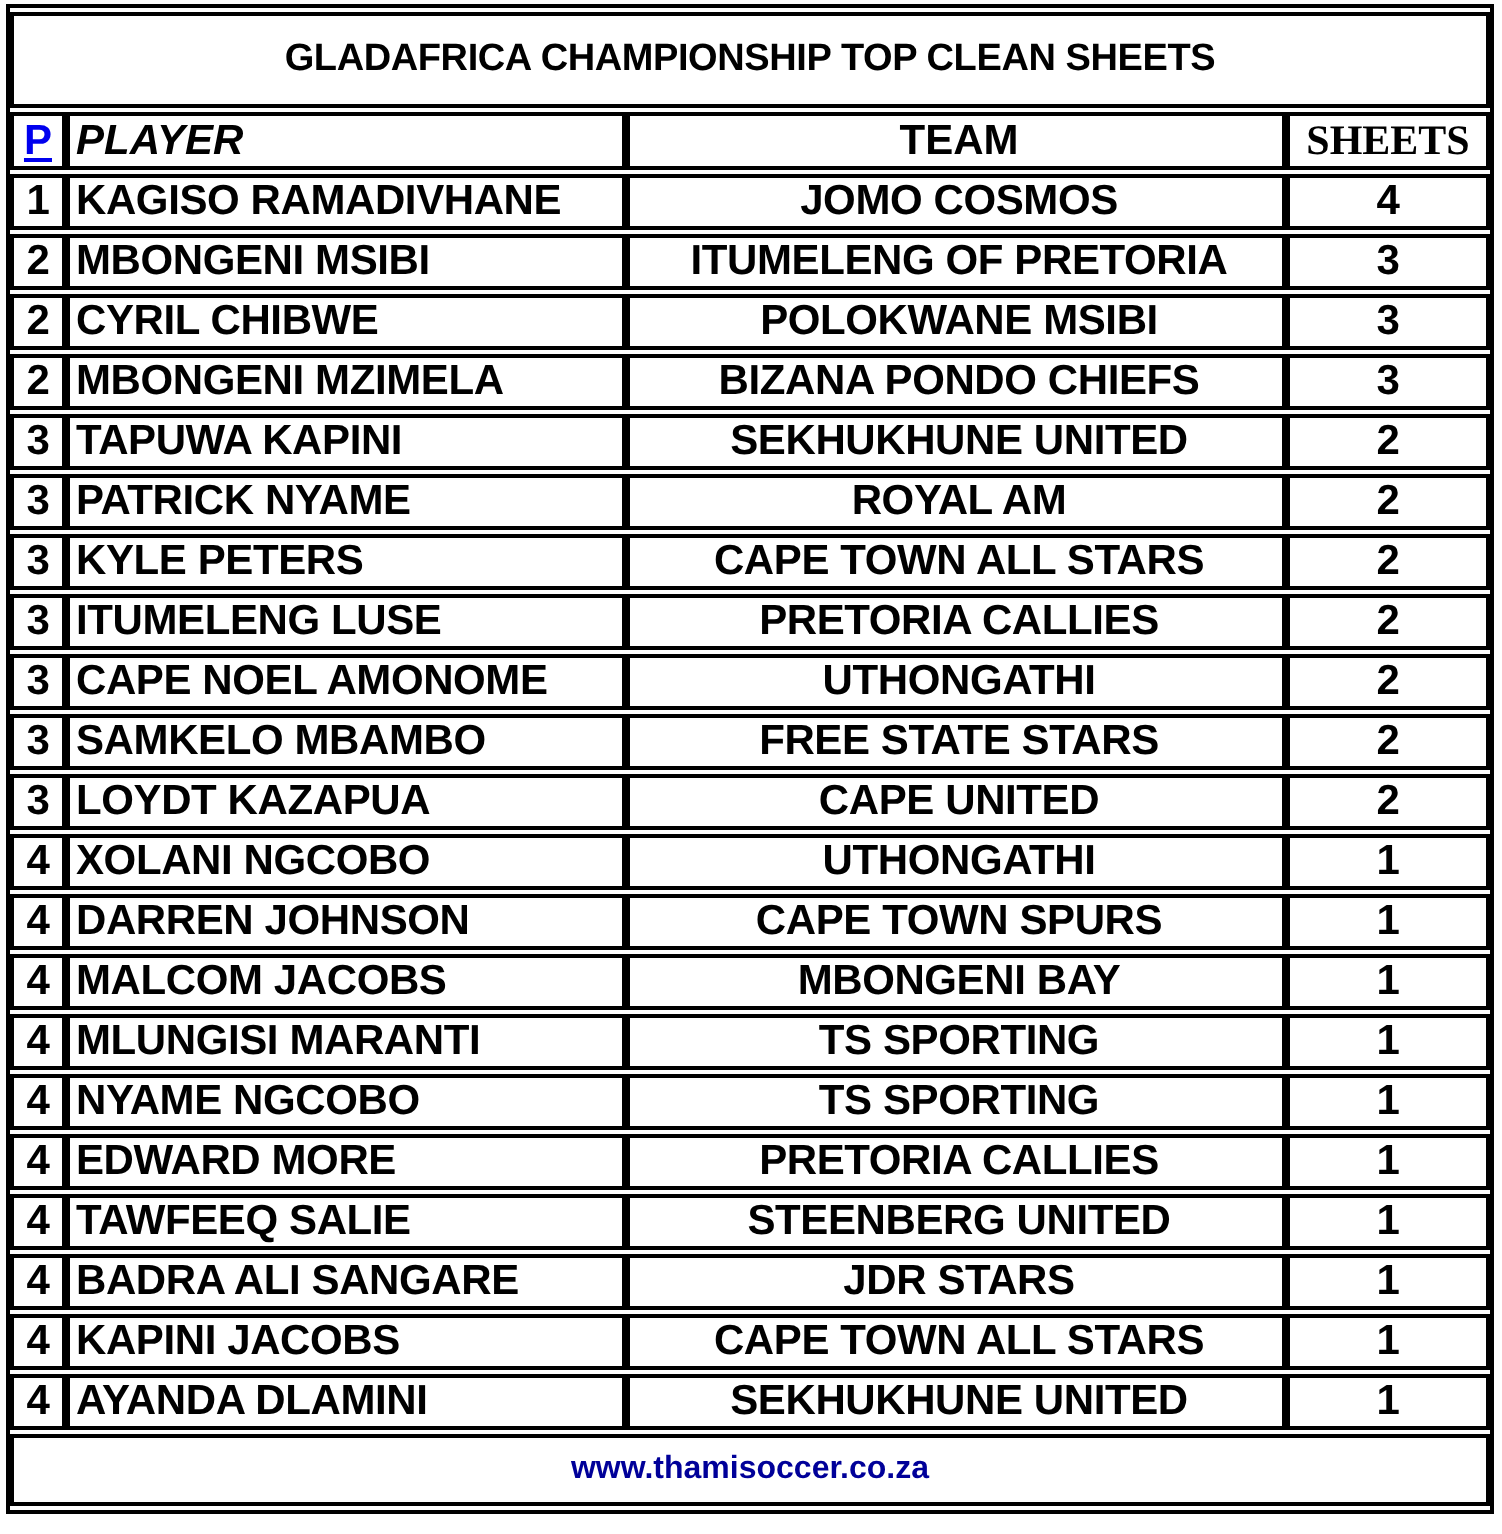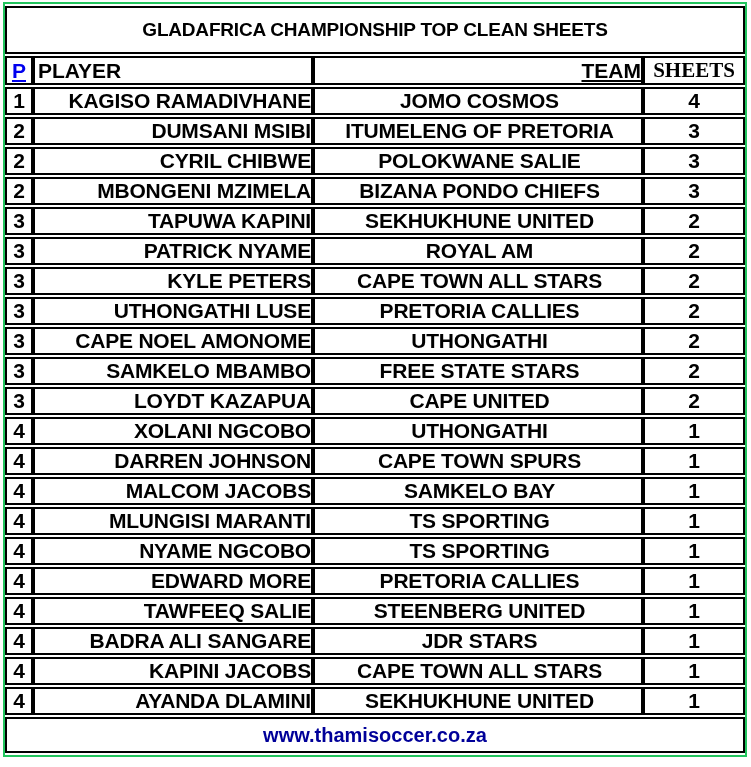--- a/index.html
+++ b/index.html
@@ -8,21 +8,21 @@
     background: #ffffff;
     font-family: "Liberation Sans", sans-serif;
   }
   body {
     width: 751px;
     height: 767px;
     overflow: hidden;
   }
   .board {
     margin: 2px 4px 0 3px;
-    border: 2px solid #22c55e;
+    border: 2px solid #000000;
     background: #ffffff;
   }
   table.sheet {
     width: 100%;
     table-layout: fixed;
     border-collapse: separate;
     border-spacing: 0 2px;
     background: #ffffff;
   }
   col.col-p      { width: 28px;  }
@@ -46,43 +46,43 @@
     text-align: center;
     font-size: 19px;
     letter-spacing: -0.2px;
   }
   .hdr {
     height: 25px;
     line-height: 25px;
     font-size: 21px;
   }
   .h-pos    { text-align: center; }
-  .h-player { text-align: left; padding-left: 3px; }
-  .h-team   { text-align: right; padding-left: 3px; text-decoration: underline; }
+  .h-player { text-align: left; padding-left: 3px; font-style: italic; }
+  .h-team   { text-align: center; padding-left: 3px; }
   .h-sheets { text-align: center; font-family: Liberation Serif, serif; }
   .pos-link {
     color: #0000ee;
     text-decoration: underline;
     cursor: pointer;
   }
   .datacell {
     height: 24px;
     line-height: 24px;
     font-size: 21px;
     letter-spacing: -0.2px;
   }
   .c-pos    { text-align: center; }
-  .c-player { text-align: right; padding-left: 3px; margin-left: 12px; }
+  .c-player { text-align: left; padding-left: 3px; margin-left: 12px; }
   .c-team   { text-align: center; padding-left: 3px; }
   .c-sheets { text-align: center; }
   .footer-cell {
     height: 32px;
     line-height: 32px;
     text-align: center;
-    font-size: 20px;
+    font-size: 16px;
   }
   .site-link {
     color: #000099;
     cursor: pointer;
   }
 </style>
 </head>
 <body>
 
 <div class="board">
@@ -109,29 +109,29 @@
     <tbody id="rows">
   <tr>
     <td class="datacell c-pos">1</td>
     <td class="datacell c-player">KAGISO RAMADIVHANE</td>
     <td class="datacell c-team">JOMO COSMOS</td>
     <td class="datacell c-sheets">4</td>
   </tr>
 
   <tr>
     <td class="datacell c-pos">2</td>
-    <td class="datacell c-player">DUMSANI MSIBI</td>
+    <td class="datacell c-player">MBONGENI MSIBI</td>
     <td class="datacell c-team">ITUMELENG OF PRETORIA</td>
     <td class="datacell c-sheets">3</td>
   </tr>
 
   <tr>
     <td class="datacell c-pos">2</td>
     <td class="datacell c-player">CYRIL CHIBWE</td>
-    <td class="datacell c-team">POLOKWANE SALIE</td>
+    <td class="datacell c-team">POLOKWANE MSIBI</td>
     <td class="datacell c-sheets">3</td>
   </tr>
 
   <tr>
     <td class="datacell c-pos">2</td>
     <td class="datacell c-player">MBONGENI MZIMELA</td>
     <td class="datacell c-team">BIZANA PONDO CHIEFS</td>
     <td class="datacell c-sheets">3</td>
   </tr>
 
@@ -151,21 +151,21 @@
 
   <tr>
     <td class="datacell c-pos">3</td>
     <td class="datacell c-player">KYLE PETERS</td>
     <td class="datacell c-team">CAPE TOWN ALL STARS</td>
     <td class="datacell c-sheets">2</td>
   </tr>
 
   <tr>
     <td class="datacell c-pos">3</td>
-    <td class="datacell c-player">UTHONGATHI LUSE</td>
+    <td class="datacell c-player">ITUMELENG LUSE</td>
     <td class="datacell c-team">PRETORIA CALLIES</td>
     <td class="datacell c-sheets">2</td>
   </tr>
 
   <tr>
     <td class="datacell c-pos">3</td>
     <td class="datacell c-player">CAPE NOEL AMONOME</td>
     <td class="datacell c-team">UTHONGATHI</td>
     <td class="datacell c-sheets">2</td>
   </tr>
@@ -194,21 +194,21 @@
   <tr>
     <td class="datacell c-pos">4</td>
     <td class="datacell c-player">DARREN JOHNSON</td>
     <td class="datacell c-team">CAPE TOWN SPURS</td>
     <td class="datacell c-sheets">1</td>
   </tr>
 
   <tr>
     <td class="datacell c-pos">4</td>
     <td class="datacell c-player">MALCOM JACOBS</td>
-    <td class="datacell c-team">SAMKELO BAY</td>
+    <td class="datacell c-team">MBONGENI BAY</td>
     <td class="datacell c-sheets">1</td>
   </tr>
 
   <tr>
     <td class="datacell c-pos">4</td>
     <td class="datacell c-player">MLUNGISI MARANTI</td>
     <td class="datacell c-team">TS SPORTING</td>
     <td class="datacell c-sheets">1</td>
   </tr>
 

